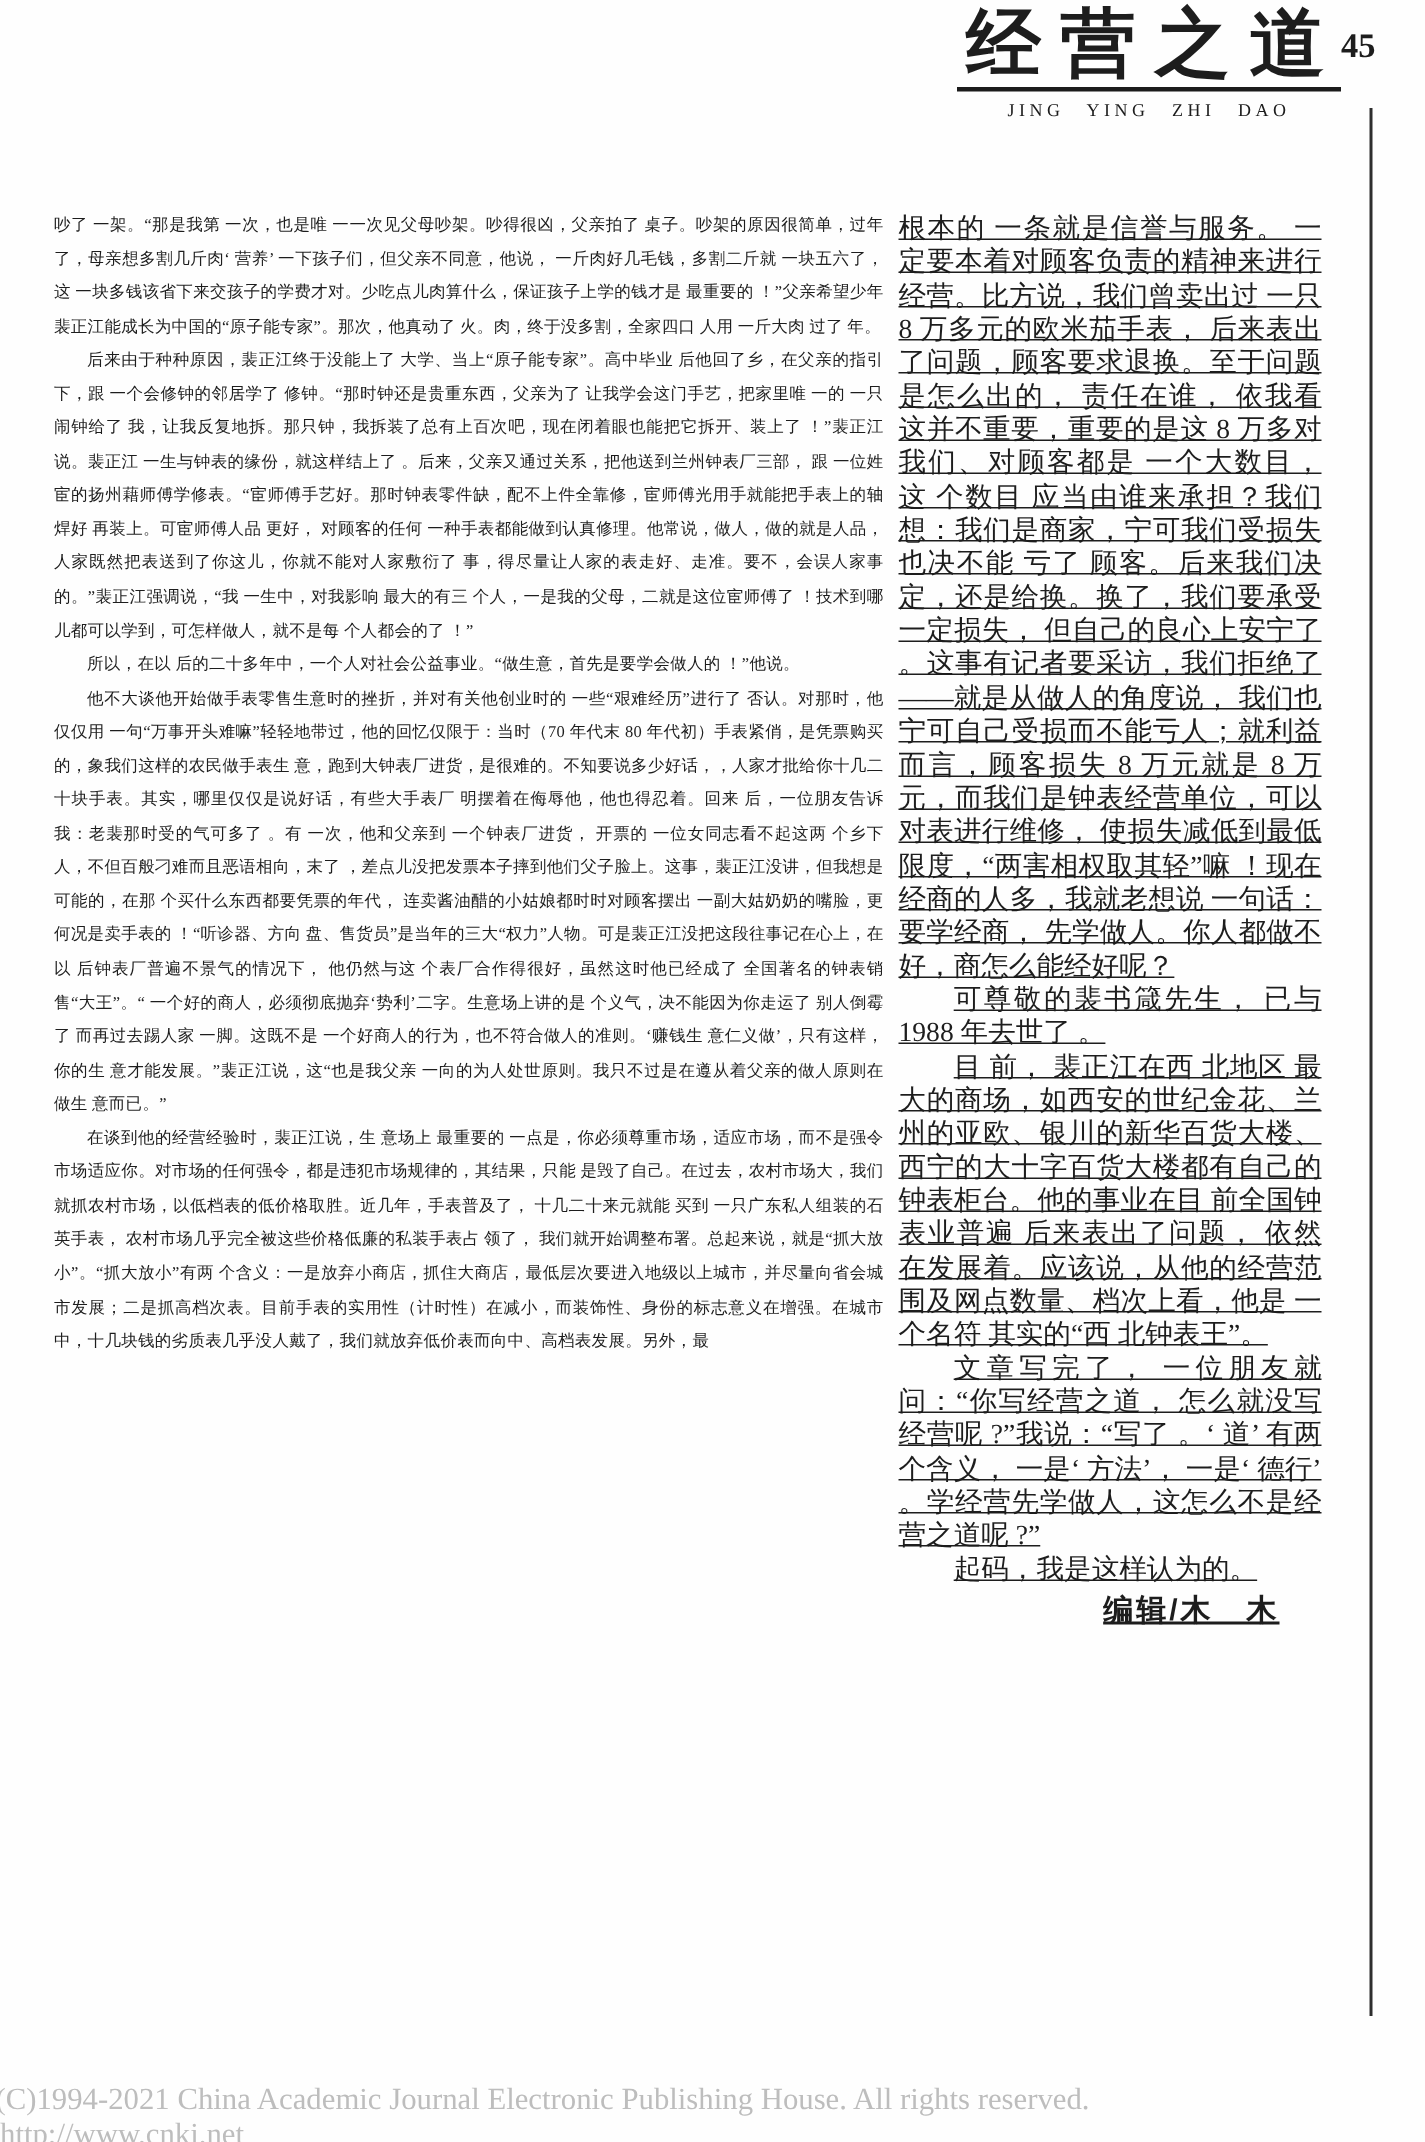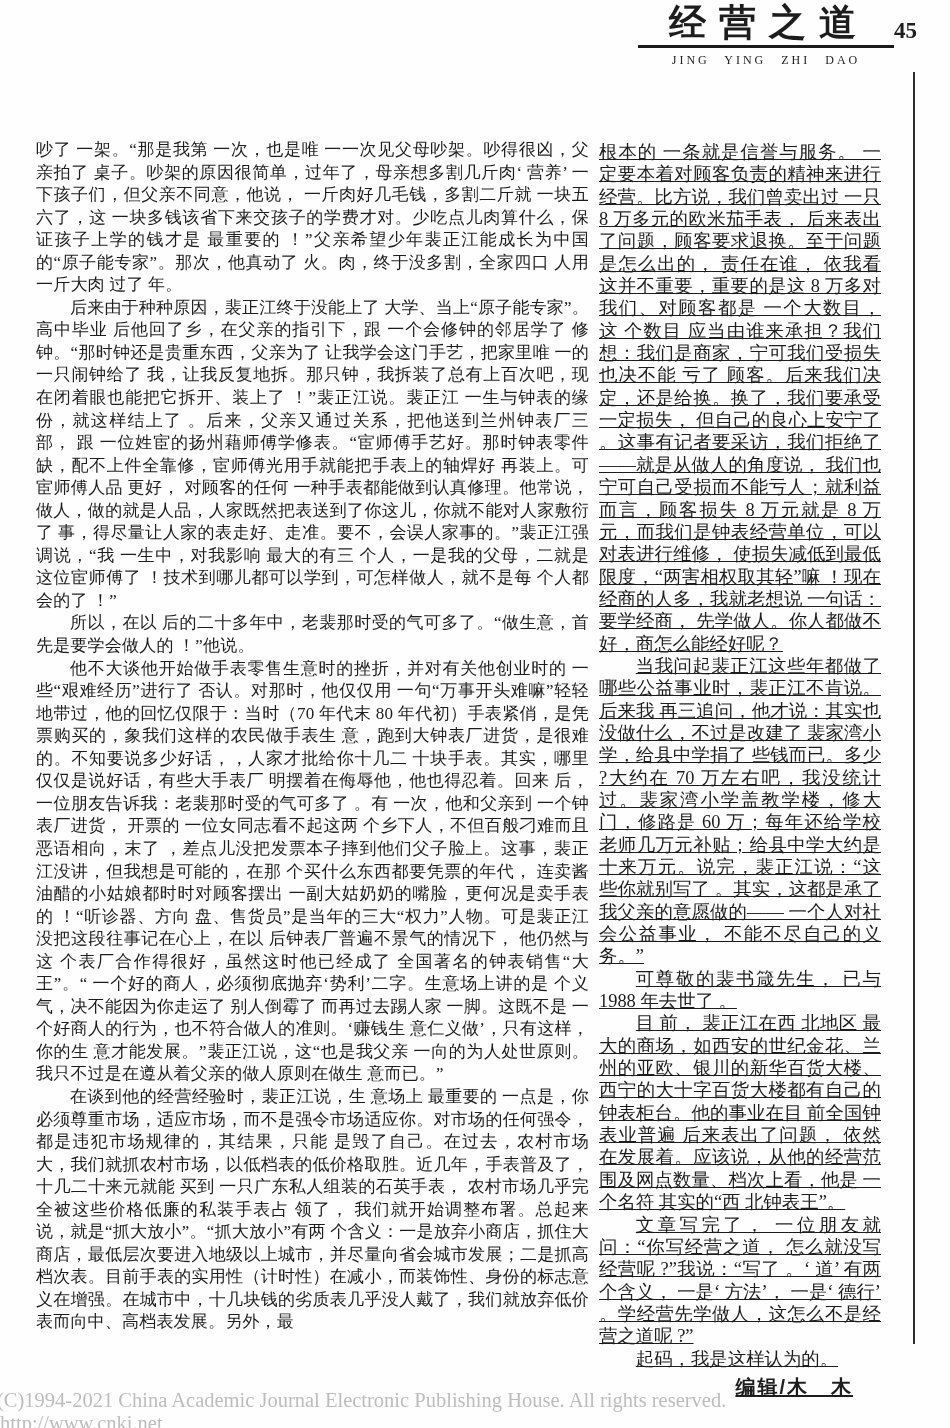--- a/index.html
+++ b/index.html
@@ -21,21 +21,21 @@
   }
   
   .masthead {
     position: absolute;
     left: 638px;
     top: 4px;
     width: 256px;
     text-align: center;
   }
   .masthead-title {
-    font-size: 37px;
+    font-size: 50px;
     font-weight: 600;
     letter-spacing: 13px;
     line-height: 1.0;
     padding-bottom: 4px;
     border-bottom: 3px solid #1b1b1b;
     white-space: nowrap;
     text-indent: 6px;
   }
   .masthead-sub {
     margin-top: 5px;
@@ -68,21 +68,21 @@
   .col p {
     margin: 0;
   }
   .col p.indent {
     text-indent: 2em;
   }
   .col-left {
     left: 36px;
     top: 139px;
     width: 553px;
-    font-size: 17px;
+    font-size: 11px;
     line-height: 22.55px;
     letter-spacing: 0.2px;
   }
   .col-right {
     left: 599px;
     top: 141px;
     width: 282px;
     font-size: 18.4px;
     line-height: 22.35px;
     text-decoration: underline;
@@ -122,28 +122,27 @@
     <div class="masthead-title">经营之道</div>
     <div class="masthead-sub">JING YING ZHI DAO</div>
   </div>
   <div class="page-number">45</div>
 
   <div class="vrule"></div>
 
   <div class="col col-left">
     <p>吵了 一架。“那是我第 一次，也是唯 一一次见父母吵架。吵得很凶，父亲拍了 桌子。吵架的原因很简单，过年了，母亲想多割几斤肉‘ 营养’ 一下孩子们，但父亲不同意，他说， 一斤肉好几毛钱，多割二斤就 一块五六了，这 一块多钱该省下来交孩子的学费才对。少吃点儿肉算什么，保证孩子上学的钱才是 最重要的 ！”父亲希望少年裴正江能成长为中国的“原子能专家”。那次，他真动了 火。肉，终于没多割，全家四口 人用 一斤大肉 过了 年。</p>
     <p class="indent">后来由于种种原因，裴正江终于没能上了 大学、当上“原子能专家”。高中毕业 后他回了乡，在父亲的指引下，跟 一个会修钟的邻居学了 修钟。“那时钟还是贵重东西，父亲为了 让我学会这门手艺，把家里唯 一的 一只闹钟给了 我，让我反复地拆。那只钟，我拆装了总有上百次吧，现在闭着眼也能把它拆开、装上了 ！”裴正江说。裴正江 一生与钟表的缘份，就这样结上了 。后来，父亲又通过关系，把他送到兰州钟表厂三部， 跟 一位姓宦的扬州藉师傅学修表。“宦师傅手艺好。那时钟表零件缺，配不上件全靠修，宦师傅光用手就能把手表上的轴焊好 再装上。可宦师傅人品 更好， 对顾客的任何 一种手表都能做到认真修理。他常说，做人，做的就是人品，人家既然把表送到了你这儿，你就不能对人家敷衍了 事，得尽量让人家的表走好、走准。要不，会误人家事的。”裴正江强调说，“我 一生中，对我影响 最大的有三 个人，一是我的父母，二就是这位宦师傅了 ！技术到哪儿都可以学到，可怎样做人，就不是每 个人都会的了 ！”</p>
-    <p class="indent">所以，在以 后的二十多年中，老裴那时受的气可多了。“做生意，首先是要学会做人的 ！”他说。</p>
+    <p class="indent">所以，在以 后的二十多年中，一个人对社会公益事业。“做生意，首先是要学会做人的 ！”他说。</p>
     <p class="indent">他不大谈他开始做手表零售生意时的挫折，并对有关他创业时的 一些“艰难经历”进行了 否认。对那时，他仅仅用 一句“万事开头难嘛”轻轻地带过，他的回忆仅限于：当时（70 年代末 80 年代初）手表紧俏，是凭票购买的，象我们这样的农民做手表生 意，跑到大钟表厂进货，是很难的。不知要说多少好话，，人家才批给你十几二 十块手表。其实，哪里仅仅是说好话，有些大手表厂 明摆着在侮辱他，他也得忍着。回来 后，一位朋友告诉我：老裴那时受的气可多了 。有 一次，他和父亲到 一个钟表厂进货， 开票的 一位女同志看不起这两 个乡下人，不但百般刁难而且恶语相向，末了 ，差点儿没把发票本子摔到他们父子脸上。这事，裴正江没讲，但我想是可能的，在那 个买什么东西都要凭票的年代， 连卖酱油醋的小姑娘都时时对顾客摆出 一副大姑奶奶的嘴脸，更何况是卖手表的 ！“听诊器、方向 盘、售货员”是当年的三大“权力”人物。可是裴正江没把这段往事记在心上，在以 后钟表厂普遍不景气的情况下， 他仍然与这 个表厂合作得很好，虽然这时他已经成了 全国著名的钟表销售“大王”。“ 一个好的商人，必须彻底抛弃‘势利’二字。生意场上讲的是 个义气，决不能因为你走运了 别人倒霉了 而再过去踢人家 一脚。这既不是 一个好商人的行为，也不符合做人的准则。‘赚钱生 意仁义做’，只有这样，你的生 意才能发展。”裴正江说，这“也是我父亲 一向的为人处世原则。我只不过是在遵从着父亲的做人原则在做生 意而已。”</p>
     <p class="indent">在谈到他的经营经验时，裴正江说，生 意场上 最重要的 一点是，你必须尊重市场，适应市场，而不是强令市场适应你。对市场的任何强令，都是违犯市场规律的，其结果，只能 是毁了自己。在过去，农村市场大，我们就抓农村市场，以低档表的低价格取胜。近几年，手表普及了， 十几二十来元就能 买到 一只广东私人组装的石英手表， 农村市场几乎完全被这些价格低廉的私装手表占 领了， 我们就开始调整布署。总起来说，就是“抓大放小”。“抓大放小”有两 个含义：一是放弃小商店，抓住大商店，最低层次要进入地级以上城市，并尽量向省会城市发展；二是抓高档次表。目前手表的实用性（计时性）在减小，而装饰性、身份的标志意义在增强。在城市中，十几块钱的劣质表几乎没人戴了，我们就放弃低价表而向中、高档表发展。另外，最</p>
   </div>
 
   <div class="col col-right">
     <p>根本的 一条就是信誉与服务。 一定要本着对顾客负责的精神来进行经营。比方说，我们曾卖出过 一只 8 万多元的欧米茄手表， 后来表出了问题，顾客要求退换。至于问题是怎么出的， 责任在谁， 依我看这并不重要，重要的是这 8 万多对我们、对顾客都是 一个大数目， 这 个数目 应当由谁来承担？我们想：我们是商家，宁可我们受损失也决不能 亏了 顾客。后来我们决定，还是给换。换了，我们要承受 一定损失， 但自己的良心上安宁了 。这事有记者要采访，我们拒绝了 ——就是从做人的角度说， 我们也宁可自己受损而不能亏人；就利益而言，顾客损失 8 万元就是 8 万元，而我们是钟表经营单位，可以对表进行维修， 使损失减低到最低限度，“两害相权取其轻”嘛 ！现在经商的人多，我就老想说 一句话：要学经商， 先学做人。你人都做不好，商怎么能经好呢？</p>
-    <p class="indent">当我问起裴正江这些年都做了哪些公益事业时，裴正江不肯说。后来我 再三追问，他才说：其实也没做什么，不过是改建了 裴家湾小学，给县中学捐了 些钱而已。多少 ?大约在 70 万左右吧，我没统计过。裴家湾小学盖教学楼，修大门，修路是 60 万；每年还给学校老师几万元补贴；给县中学大约是十来万元。说完，裴正江说：“这些你就别写了 。其实，这都是承了 我父亲的意愿做的—— 一个人对社会公益事业， 不能不尽自己的义务。”</p>
     <p class="indent">可尊敬的裴书箴先生， 已与 1988 年去世了 。</p>
     <p class="indent">目 前， 裴正江在西 北地区 最大的商场，如西安的世纪金花、兰州的亚欧、银川的新华百货大楼、西宁的大十字百货大楼都有自己的钟表柜台。他的事业在目 前全国钟表业普遍 后来表出了问题， 依然在发展着。应该说，从他的经营范围及网点数量、档次上看，他是 一个名符 其实的“西 北钟表王”。</p>
     <p class="indent">文章写完了，  一位朋友就问：“你写经营之道， 怎么就没写经营呢 ?”我说：“写了 。‘ 道’ 有两 个含义， 一是‘ 方法’， 一是‘ 德行’ 。学经营先学做人，这怎么不是经营之道呢 ?”</p>
     <p class="indent">起码，我是这样认为的。</p>
     <div class="editor-line">编辑/木　木</div>
   </div>
 
   <div class="footer">
     <span class="copyright">(C)1994-2021 China Academic Journal Electronic Publishing House. All rights reserved.</span>
     <span class="url">http://www.cnki.net</span>

